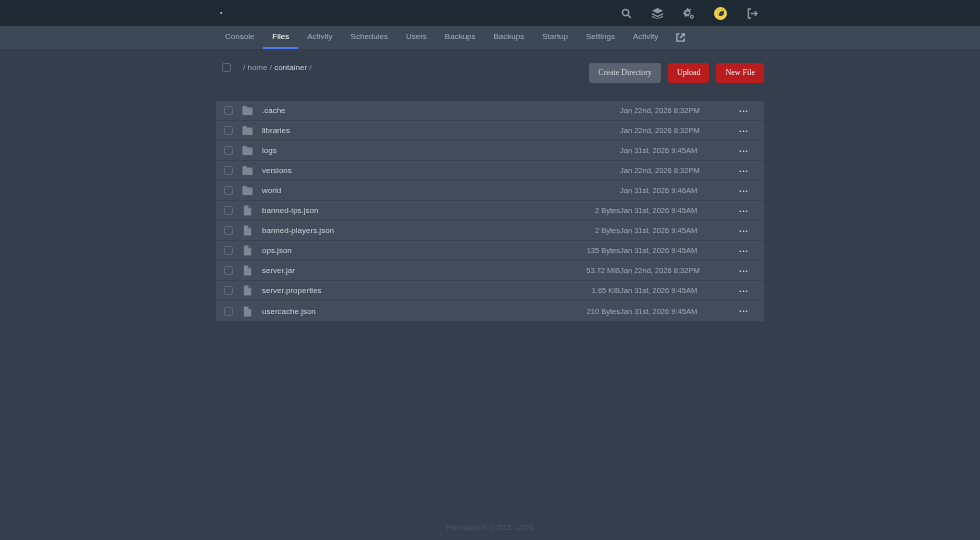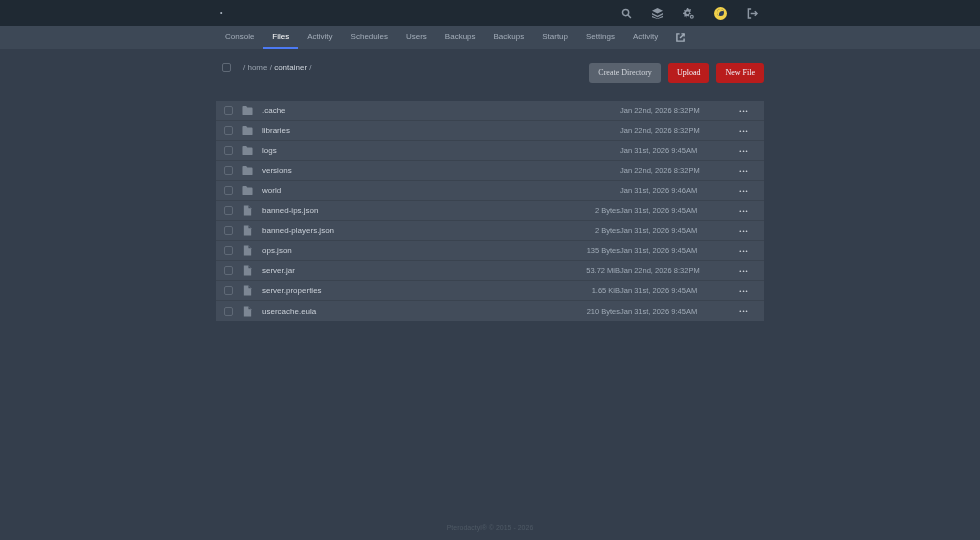--- a/index.html
+++ b/index.html
@@ -304,21 +304,21 @@
     </div>
       <div class="row">
       <span class="checkbox"></span>
 
       <span class="ficon">
         <svg viewBox="0 0 12 12">
             <path d="M2 0.5h5l3 3v8H2z"></path>
             <path d="M7 0.5v3h3" fill="#424c5a"></path>
           </svg>
       </span>
-      <span class="name">usercache.eula</span>
+      <span class="name">usercache.json</span>
       <span class="size">210 Bytes</span>
       <span class="date">Jan 31st, 2026 9:45AM</span>
       <span class="dots">•••</span>
     </div>
     </div>
 
 </div>
 
 <div class="footer">Pterodactyl® © 2015 - 2026</div>
 

